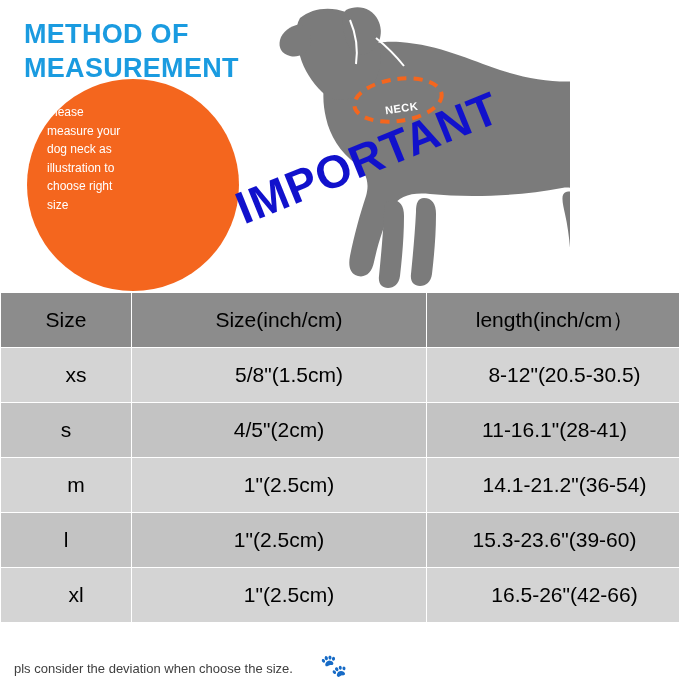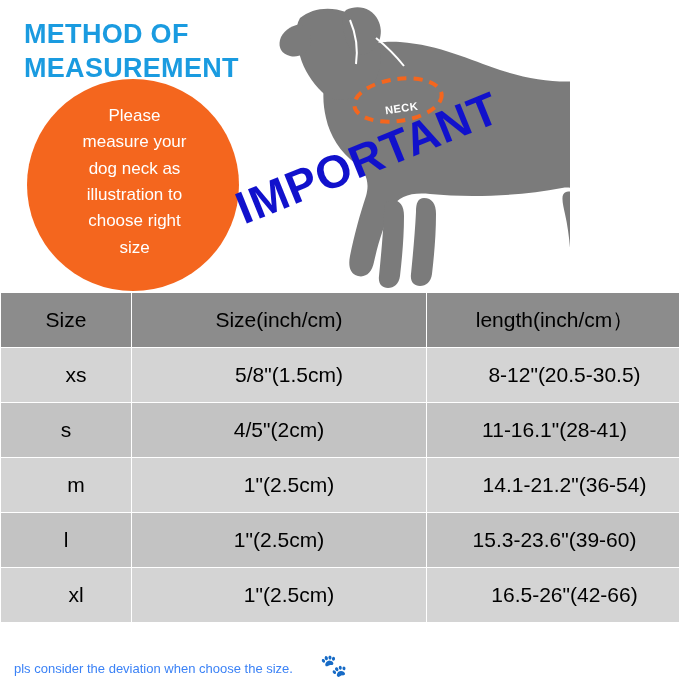--- a/index.html
+++ b/index.html
@@ -46,23 +46,23 @@
     height: 212px;
     border-radius: 50%;
     background: #f4661e;
   }
   .circle-text {
     position: absolute;
     left: 47px;
     top: 103px;
     width: 175px;
     color: #ffffff;
-    font-size: 17px;
+    font-size: 12px;
     line-height: 1.55;
-    text-align: center;
+    text-align: left;
     white-space: pre-line;
   }
   .dog-svg {
     position: absolute;
     left: 0;
     top: 0;
   }
   .neck-label {
     position: absolute;
     left: 385px;
@@ -112,21 +112,21 @@
   }
   tr.band-a td { background: #d4d4d4; padding-left: 20px; }
   tr.band-b td { background: #c3c3c3; }
 
   
   .footnote {
     position: absolute;
     left: 14px;
     top: 661px;
     font-size: 13px;
-    color: #3b82f6;
+    color: #404040;
   }
   .paw {
     position: absolute;
     left: 320px;
     top: 655px;
     font-size: 22px;
     color: #111111;
     line-height: 1;
   }
 </style>

